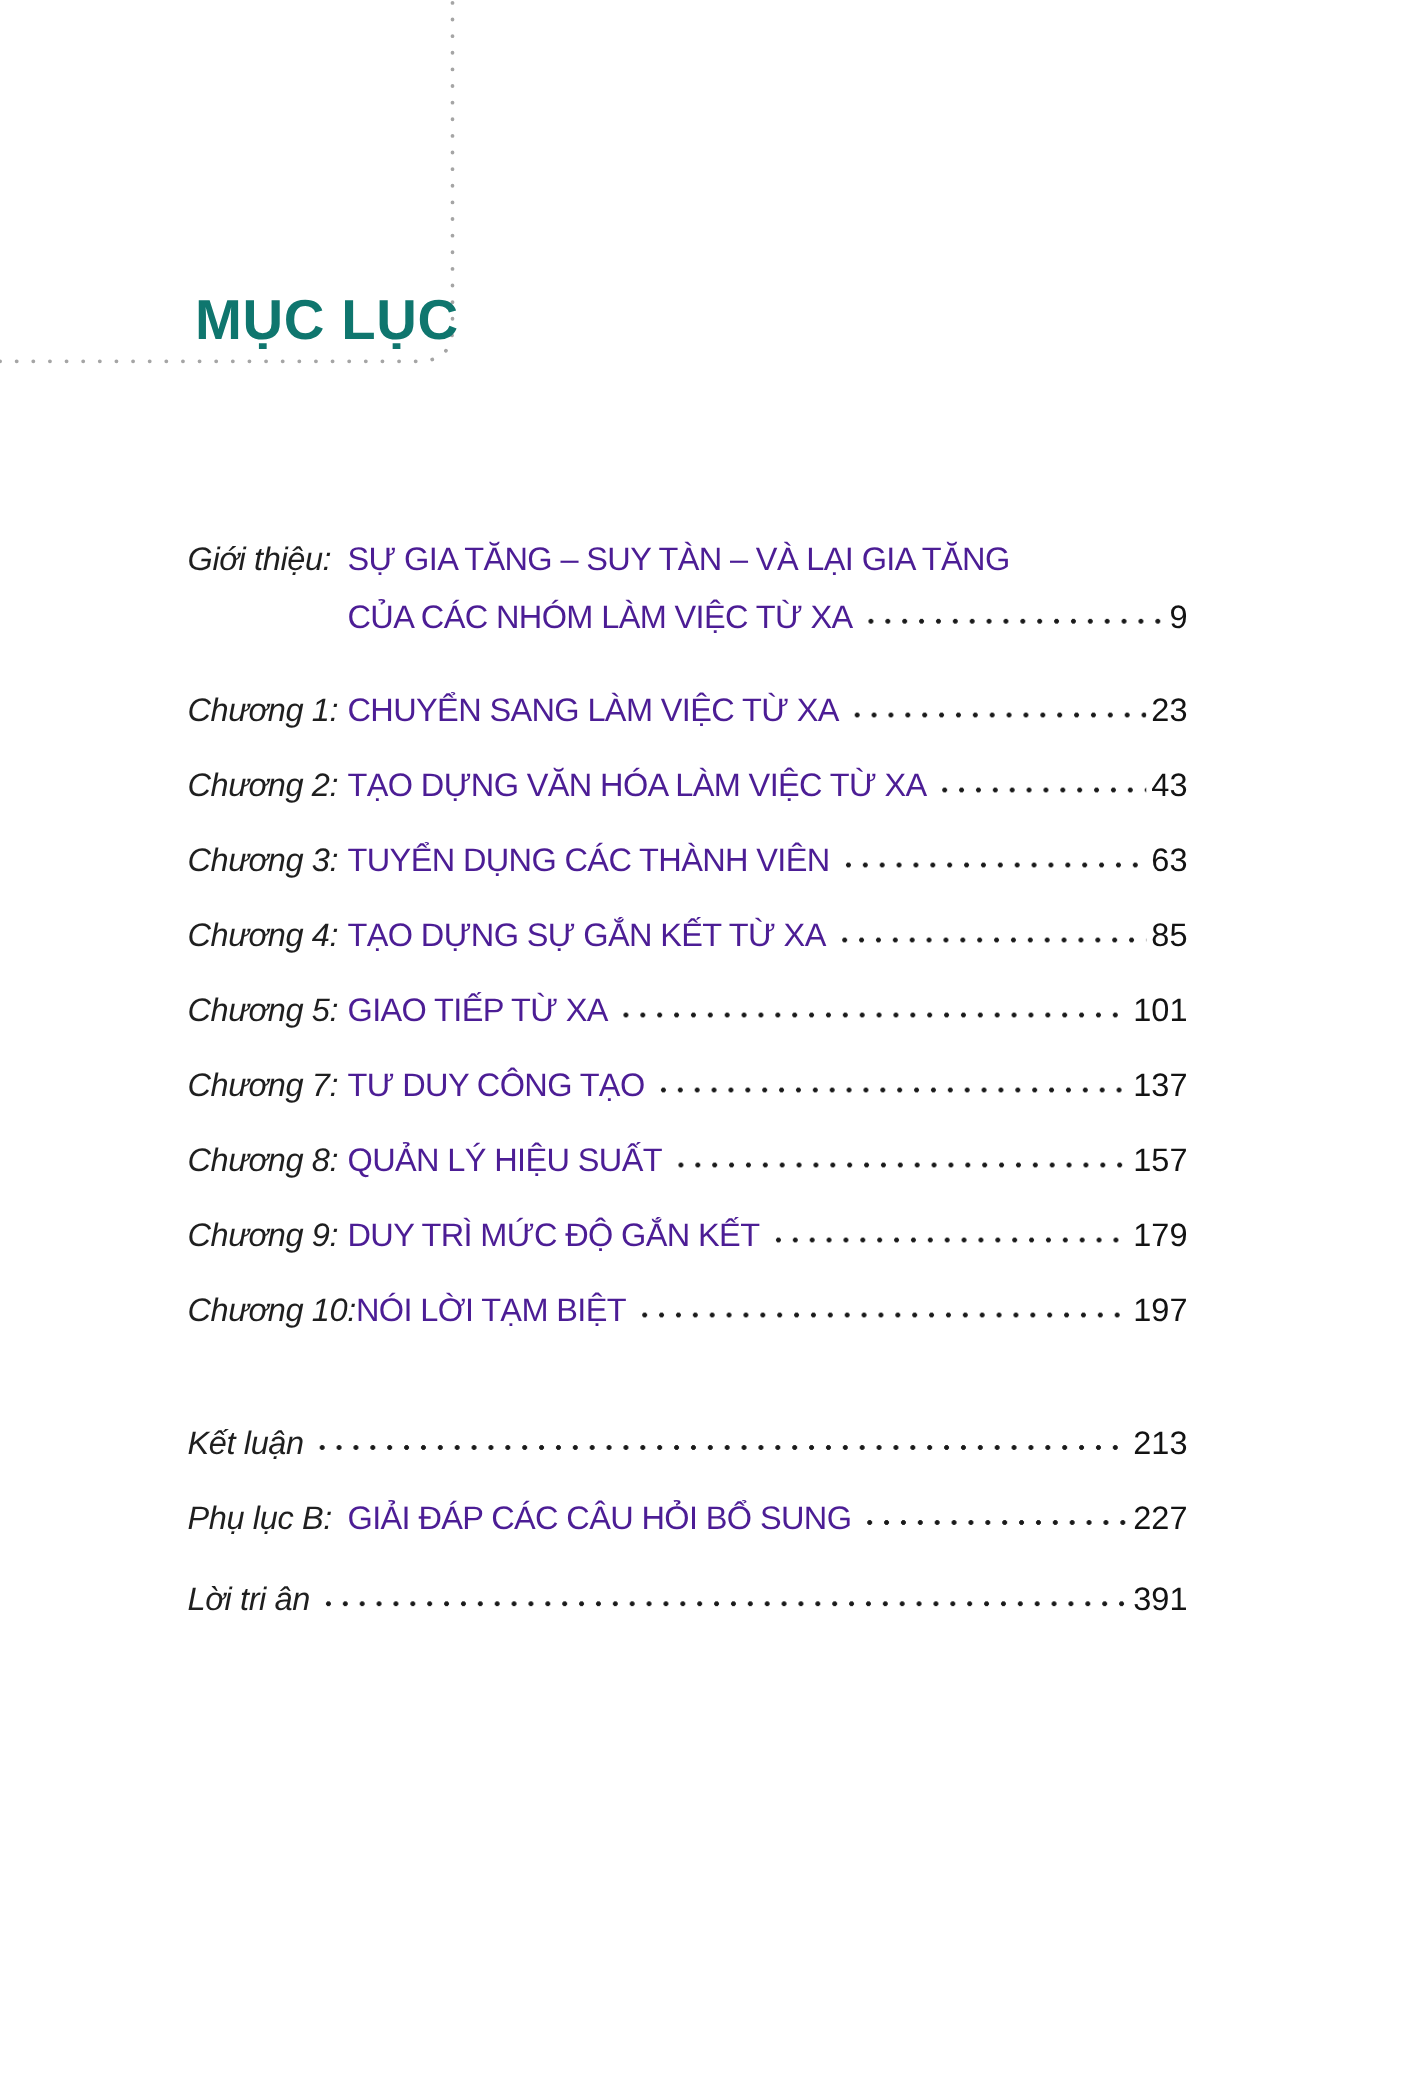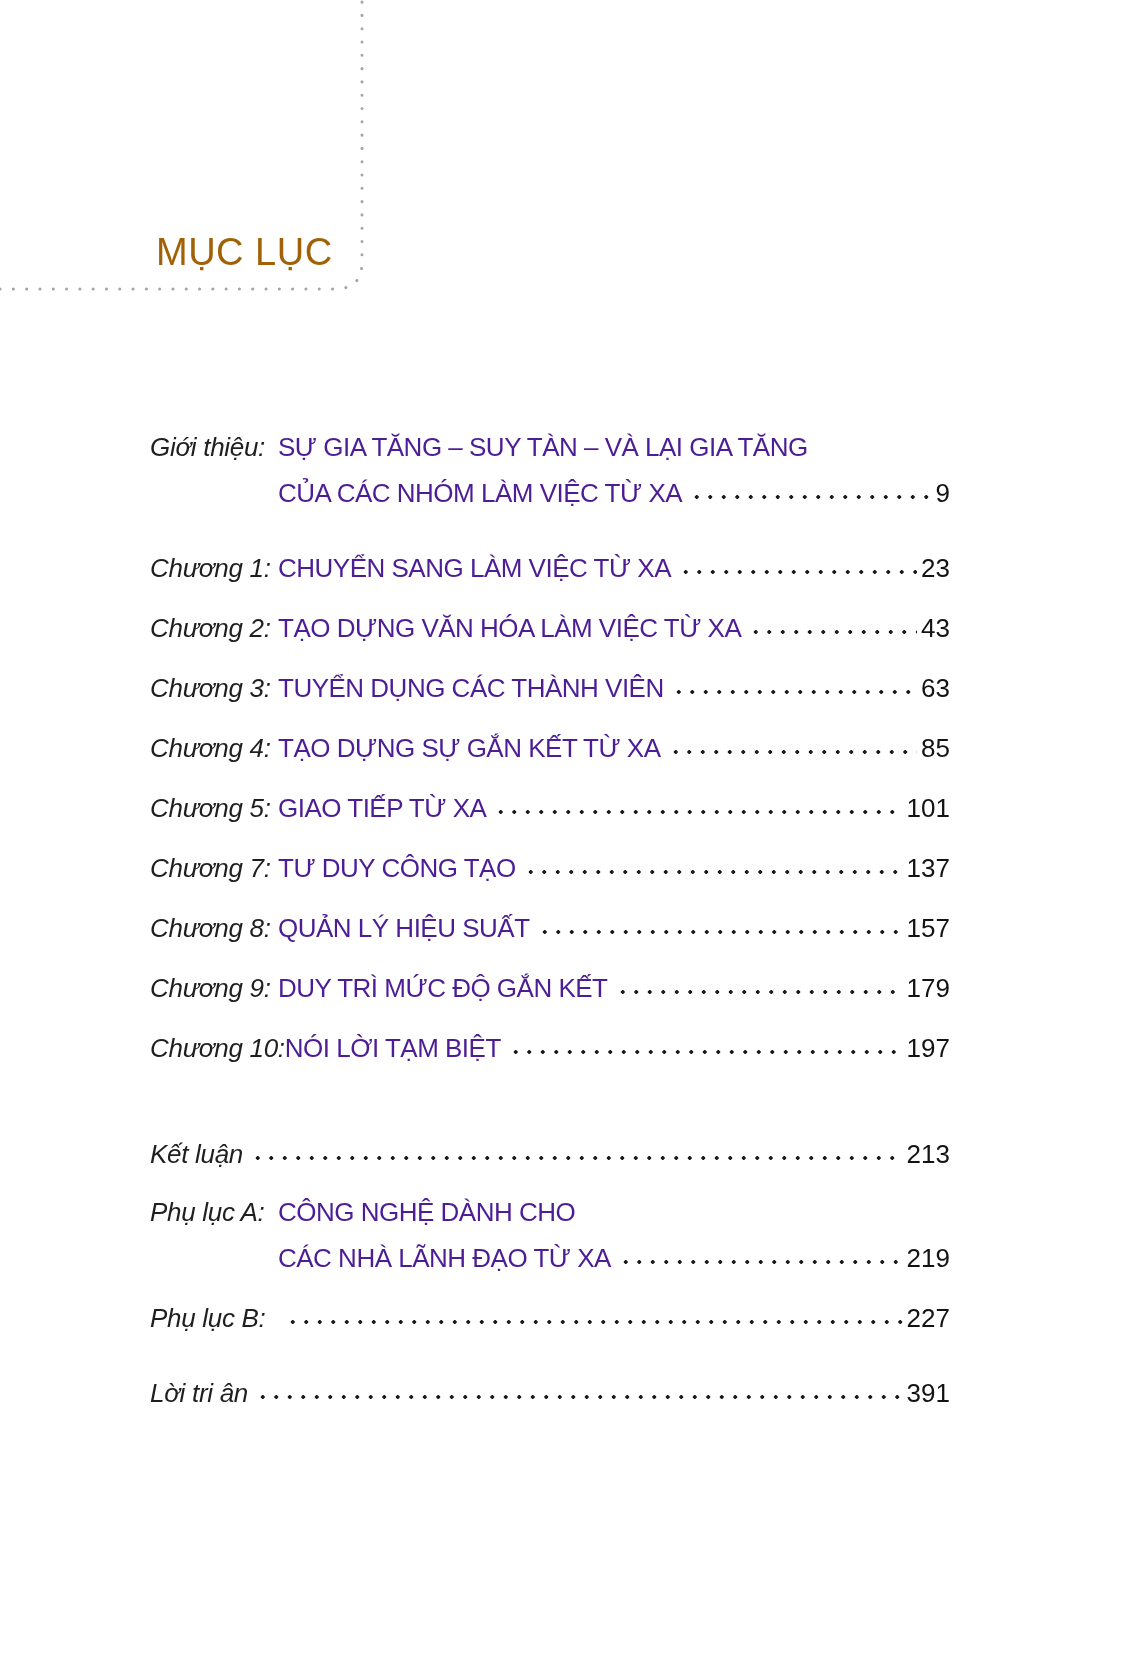--- a/index.html
+++ b/index.html
@@ -7,23 +7,23 @@
     width:1126px;height:1662px;
     background:#ffffff;
     font-family:"Liberation Sans", sans-serif;
     color:#161616;
     position:relative;
     overflow:hidden;
   }
   .corner-svg{position:absolute;top:0;left:0;pointer-events:none;}
   .page-title{
     position:absolute;top:233px;left:156px;
-    font-size:38px;line-height:1;
-    font-weight:400;
-    color:#a16207;
+    font-size:45px;line-height:1;
+    font-weight:700;
+    color:#0f766e;
     letter-spacing:0.5px;
   }
   .toc{
     position:absolute;top:424px;left:150px;width:800px;
   }
   .row{
     display:flex;align-items:baseline;
     line-height:46px;font-size:26px;
   }
   .label{
@@ -55,21 +55,21 @@
   }
   .page{
     flex:0 0 auto;
     color:#131313;
     letter-spacing:0;
   }
   .mt29{margin-top:29px}
   .mt14{margin-top:14px}
   .mt38{margin-top:60px}
   .mt12{margin-top:12px}
-  .mt13{margin-top:29px}
+  .mt13{margin-top:19px}
 </style>
 </head>
 <body>
 
 <svg class="corner-svg" width="380" height="300" viewBox="0 0 380 300">
   <path d="M 0 289 H 335 Q 362 289 362 262 V 0" fill="none" stroke="#a5a5a5" stroke-width="3" stroke-dasharray="0.1 13.2" stroke-linecap="round"></path>
 </svg>
 
 <div class="page-title">MỤC LỤC</div>
 
@@ -151,35 +151,24 @@
     <span class="leader"></span>
     <span class="page">197</span>
   </div>
 
   <div class="row mt38">
     <span class="label auto">Kết luận</span>
     <span class="leader"></span>
     <span class="page">213</span>
   </div>
 
-  <div class="mt12">
-    <div class="row">
-      <span class="label">Phụ lục A:</span>
-      <span class="title">CÔNG NGHỆ DÀNH CHO</span>
-    </div>
-    <div class="row">
-      <span class="spacer"></span>
-      <span class="title">CÁC NHÀ LÃNH ĐẠO TỪ XA</span>
-      <span class="leader"></span>
-      <span class="page">219</span>
-    </div>
-  </div>
 
   <div class="row mt14">
     <span class="label">Phụ lục B:</span>
+    <span class="title">GIẢI ĐÁP CÁC CÂU HỎI BỔ SUNG</span>
     <span class="leader"></span>
     <span class="page">227</span>
   </div>
 
   <div class="row mt13">
     <span class="label auto">Lời tri ân</span>
     <span class="leader"></span>
     <span class="page">391</span>
   </div>
 

